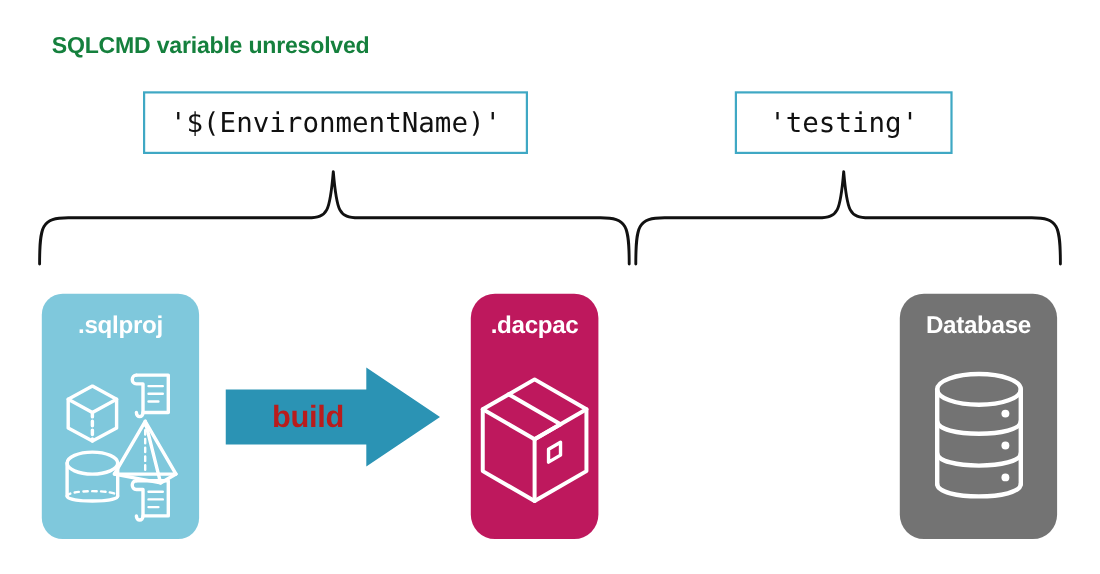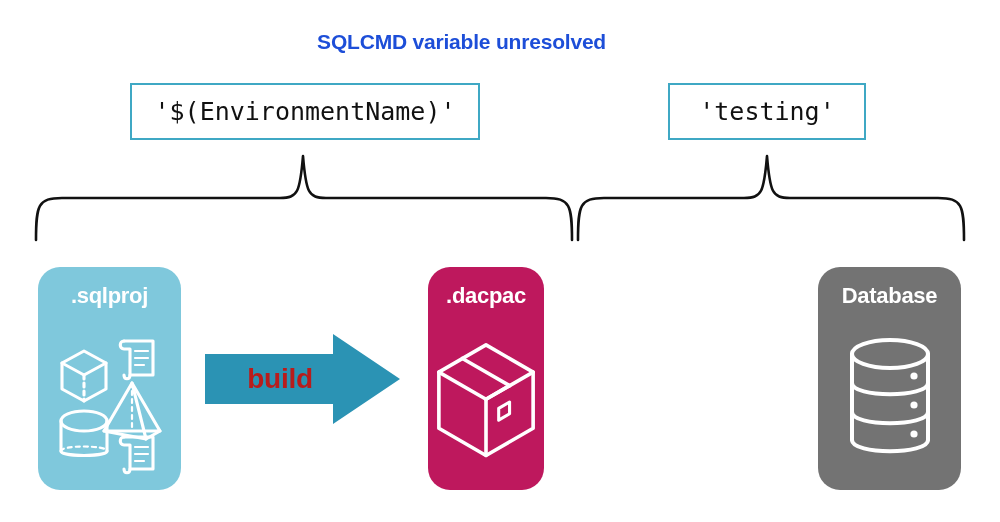--- a/index.html
+++ b/index.html
@@ -23,23 +23,24 @@
     height: 522px;
   }
 
   
   .heading {
     position: absolute;
     font-family: "Liberation Sans", sans-serif;
     font-weight: bold;
     font-size: 21px;
     letter-spacing: -0.2px;
-    color: #1d4ed8;
-    text-align: right;
+    color: #15803d;
+    text-align: left;
     white-space: nowrap;
+    padding-left: 47px;
   }
   #heading-left  { left: 0;   top: 30px; width: 606px; }
   #heading-right { left: 575px; top: 30px; width: 385px; }
 
   
   .codebox {
     position: absolute;
     border: 2px solid #3FA8C4;
     background: #ffffff;
     box-sizing: border-box;
@@ -56,21 +57,21 @@
 
   
   .brace-svg { position: absolute; left: 0; top: 0; }
 
   
   .card {
     position: absolute;
     border-radius: 22px;
     box-sizing: border-box;
   }
-  #card-sqlproj  { left: 38px;  top: 267px; width: 143px; height: 223px; background: #7FC8DC; }
+  #card-sqlproj  { left: 38px;  top: 267px; width: 143px; height: 223px; background: #7FC8DC; border-radius: 19px; }
   #card-dacpac   { left: 428px; top: 267px; width: 116px; height: 223px; background: #be185d; }
   #card-database { left: 818px; top: 267px; width: 143px; height: 223px; background: #737373; }
 
   .card-title {
     position: absolute;
     top: 16px;
     left: 0;
     width: 100%;
     text-align: center;
     color: #ffffff;

